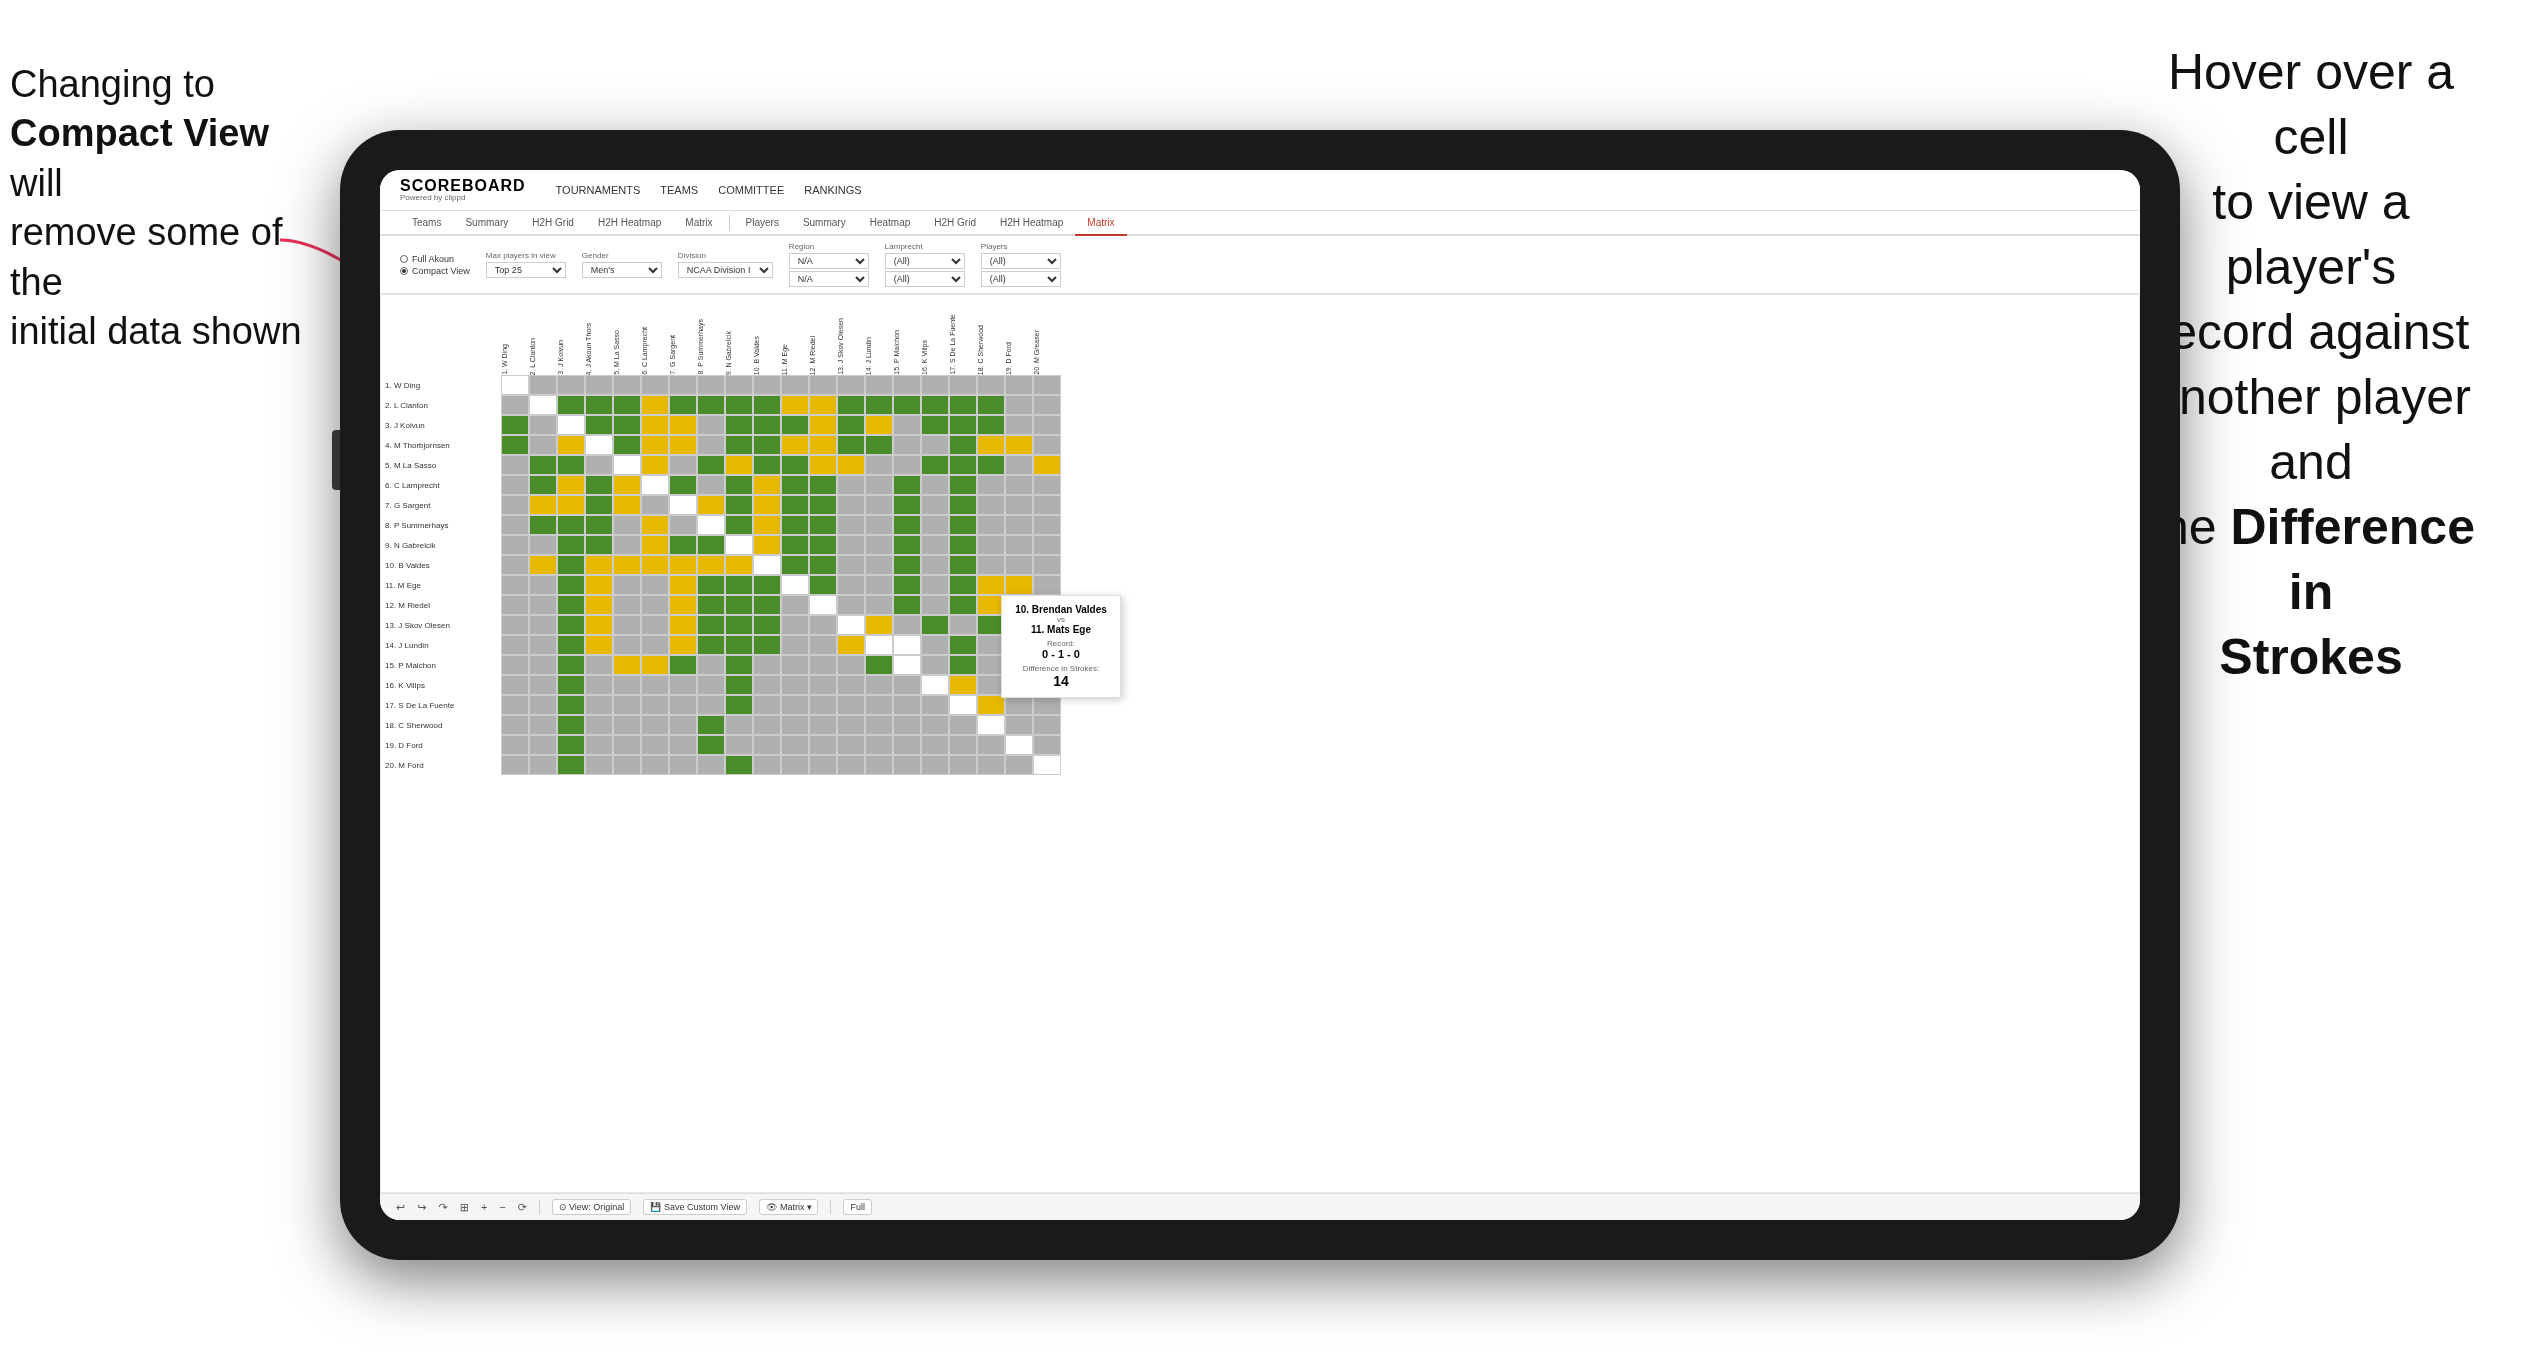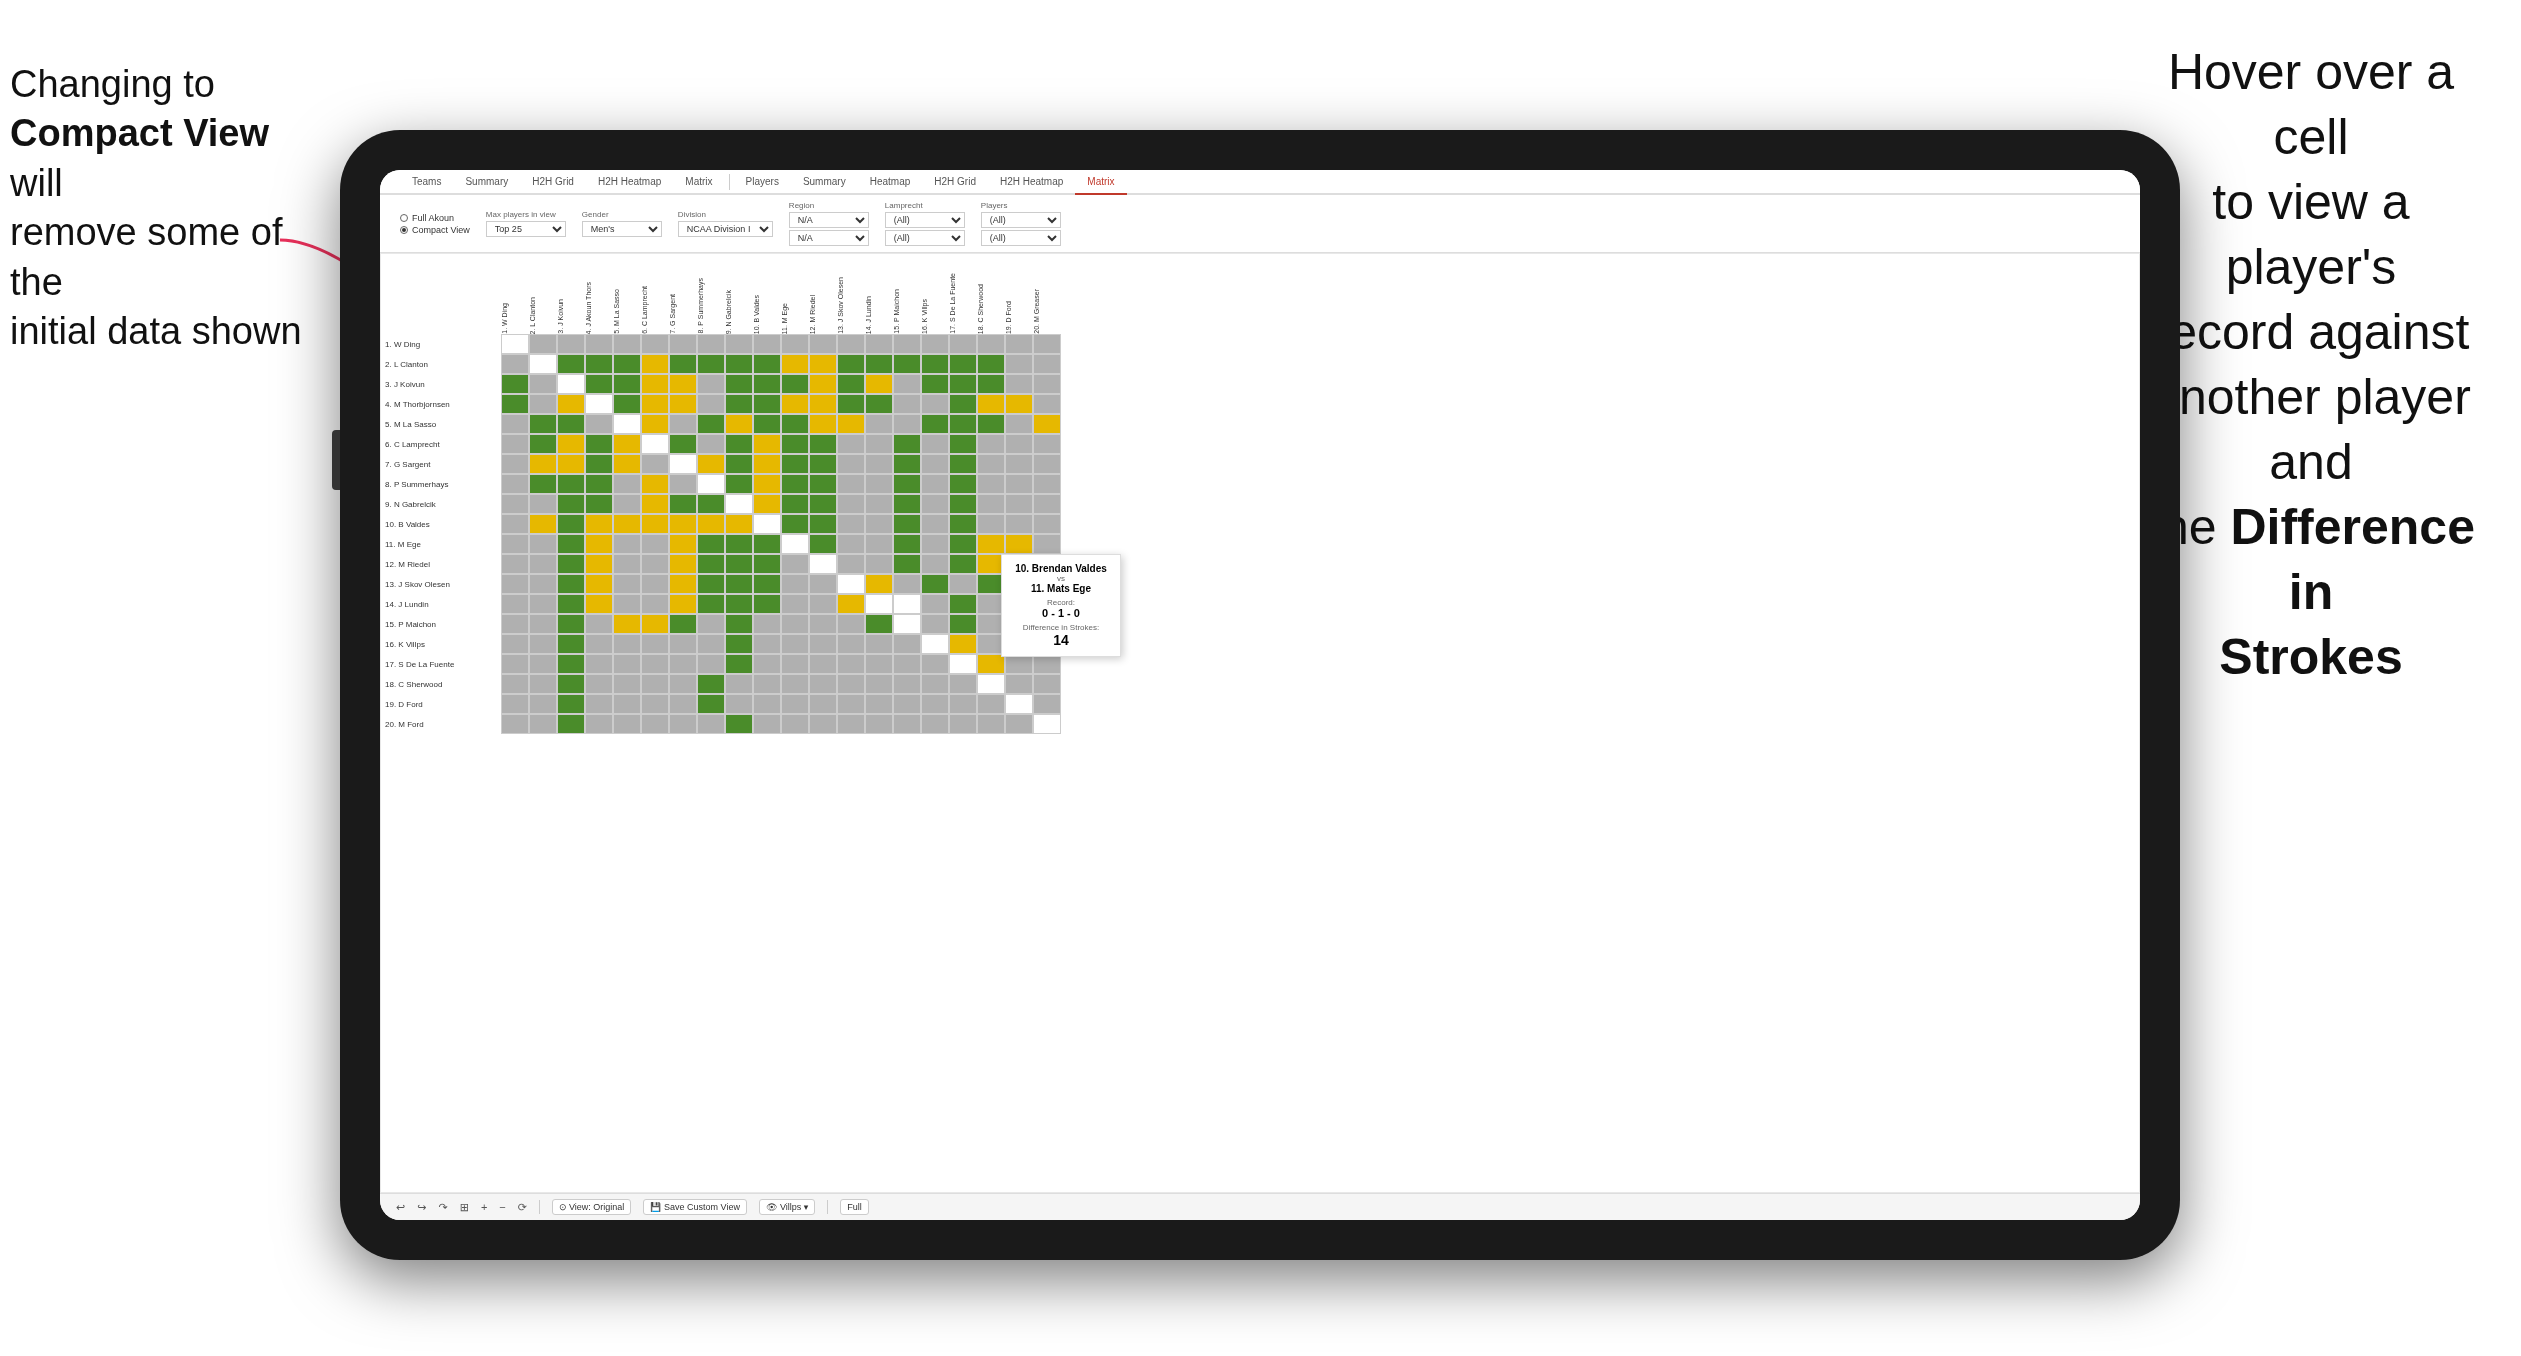--- a/index.html
+++ b/index.html
@@ -378,20 +378,32 @@
     <marker id="arrowhead2" markerWidth="8" markerHeight="6" refX="8" refY="3" orient="auto">
       <polygon points="0 0, 8 3, 0 6" fill="#e8305a"></polygon>
     </marker>
   </defs>
   <path d="M 240 20 C 200 80, 120 200, 60 320" stroke="#e8305a" stroke-width="3" fill="none" marker-end="url(#arrowhead2)"></path>
 </svg>
 
 <div class="tablet">
   <div class="tablet-screen">
 
+    <div class="app-header">
+      <div class="logo-area">
+        <span class="logo-title">SCOREBOARD</span>
+        <span class="logo-subtitle">Powered by clippd</span>
+      </div>
+      <div class="nav-items">
+        <span class="nav-item">TOURNAMENTS</span>
+        <span class="nav-item">TEAMS</span>
+        <span class="nav-item">COMMITTEE</span>
+        <span class="nav-item">RANKINGS</span>
+      </div>
+    </div>
 
     <div class="tabs-bar">
       <span class="tab">Teams</span>
       <span class="tab">Summary</span>
       <span class="tab">H2H Grid</span>
       <span class="tab">H2H Heatmap</span>
       <span class="tab">Matrix</span>
       <div class="tab-divider"></div>
       <span class="tab">Players</span>
       <span class="tab">Summary</span>
@@ -976,21 +988,21 @@
       <span class="toolbar-icon">−</span>
       <span class="toolbar-icon">⟳</span>
       <div class="toolbar-separator"></div>
       <div class="toolbar-btn">
         <span>⊙ View: Original</span>
       </div>
       <div class="toolbar-btn">
         <span>💾 Save Custom View</span>
       </div>
       <div class="toolbar-btn">
-        <span>👁 Villps ▾</span>
+        <span>👁 Matrix ▾</span>
       </div>
       <div class="toolbar-separator"></div>
       <div class="toolbar-btn">
         <span>Full</span>
       </div>
     </div>
 
   </div>
 </div>
 

